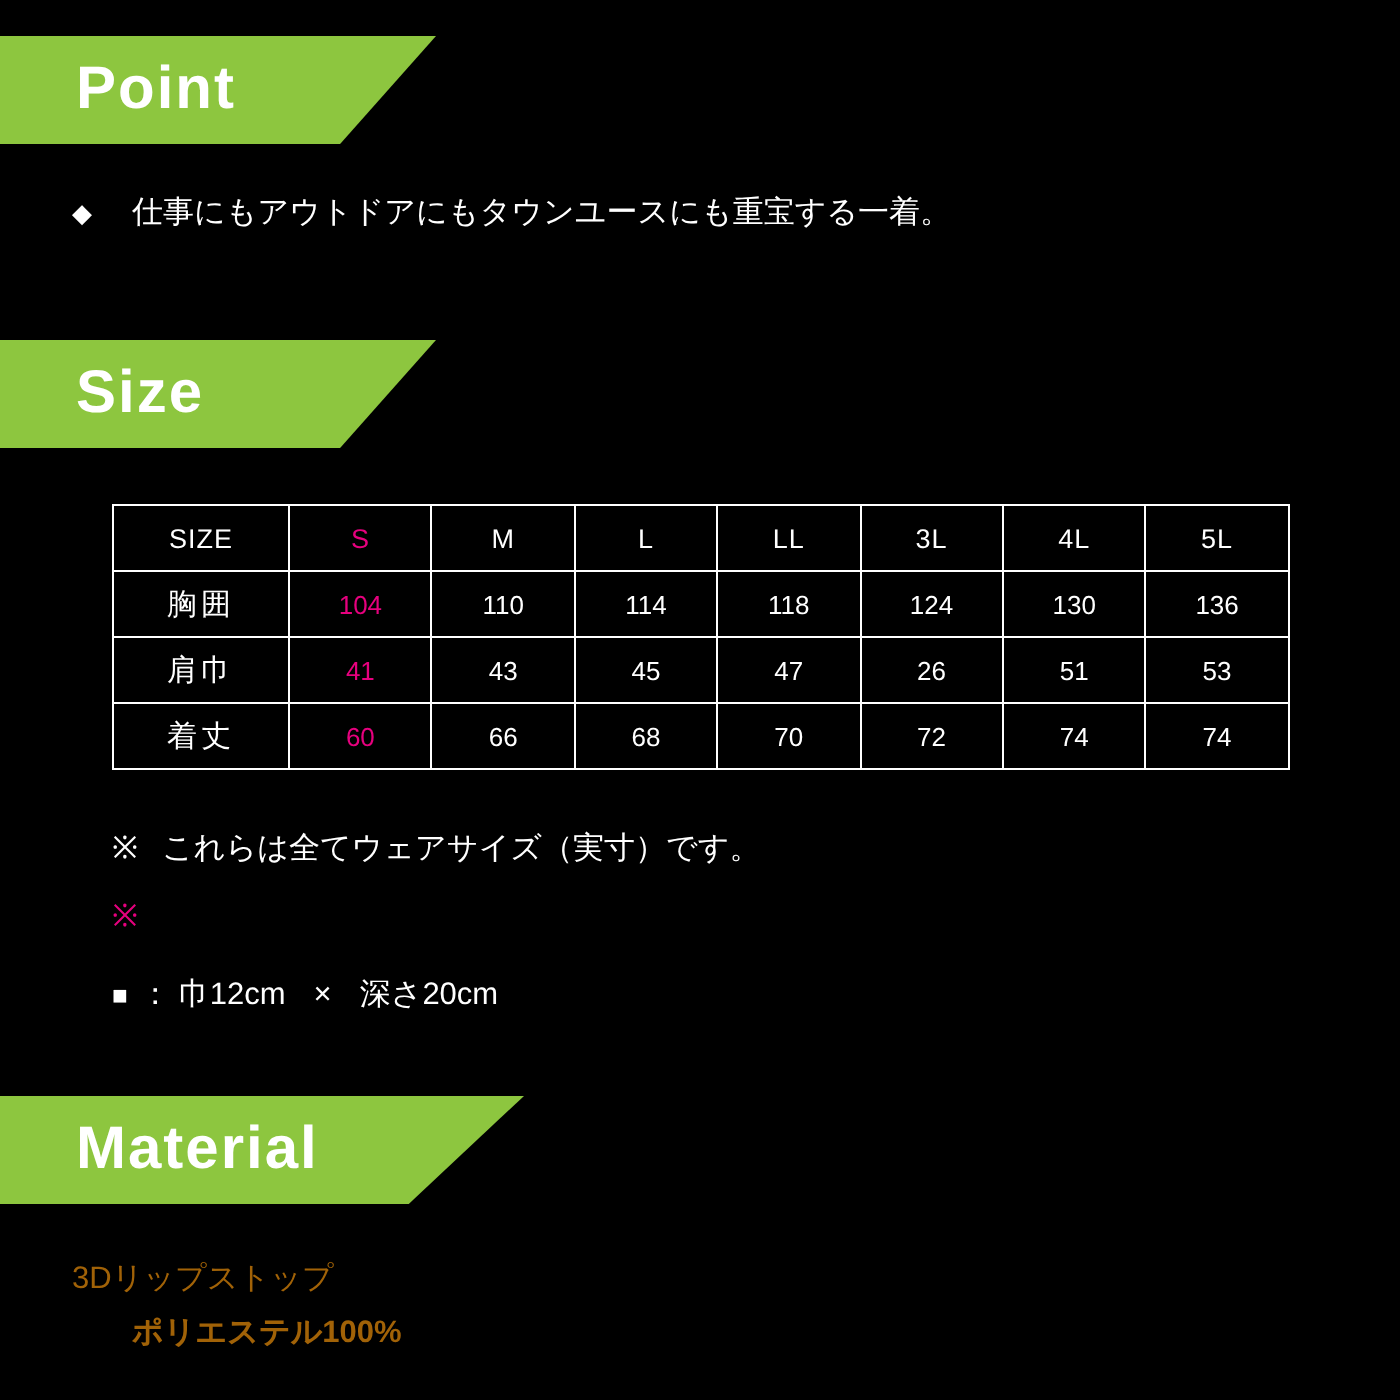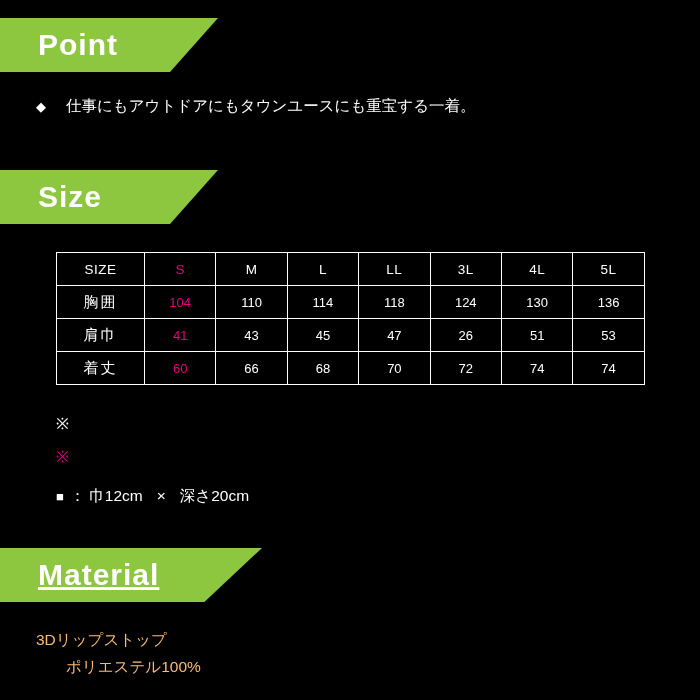--- a/index.html
+++ b/index.html
@@ -34,21 +34,20 @@
   .banner-text {
     font-size: 30px;
     font-weight: bold;
     letter-spacing: 1px;
     color: #ffffff;
     padding-left: 38px;
     line-height: 1;
   }
   .banner.material {
     width: 262px;
-    text-decoration: underline;
   }
 
   .section-point { position: absolute; left: 0; top: 18px; }
   .section-size  { position: absolute; left: 0; top: 170px; }
   .section-material { position: absolute; left: 0; top: 548px; }
 
   .point-line {
     position: absolute;
     left: 36px;
     top: 96px;
@@ -130,24 +129,25 @@
     margin-right: 2px;
   }
 
   
   .material-body {
     position: absolute;
     left: 36px;
     top: 626px;
     font-size: 15.5px;
     line-height: 1.75;
-    color: #fdba74;
+    color: #a16207;
   }
   .material-body .indent {
     padding-left: 30px;
+    font-weight: bold;
   }
 </style>
 </head>
 <body>
 
 <div class="page">
 
   <div class="section-point">
     <div class="banner">
       <span class="banner-text">Point</span>
@@ -217,20 +217,21 @@
           <td>74</td>
           <td>74</td>
         </tr>
       </tbody>
     </table>
   </div>
 
   <div class="notes">
     <div class="note">
       <span class="mark">※</span>
+      <span>これらは全てウェアサイズ（実寸）です。</span>
     </div>
     <div class="note pink">
       <span class="mark">※</span>
     </div>
     <div class="pocket">
       <span class="sq">■</span>
       <span style="margin:0 4px;">：</span>
       <span>巾12cm</span>
       <span style="margin:0 14px;">×</span>
       <span>深さ20cm</span>

